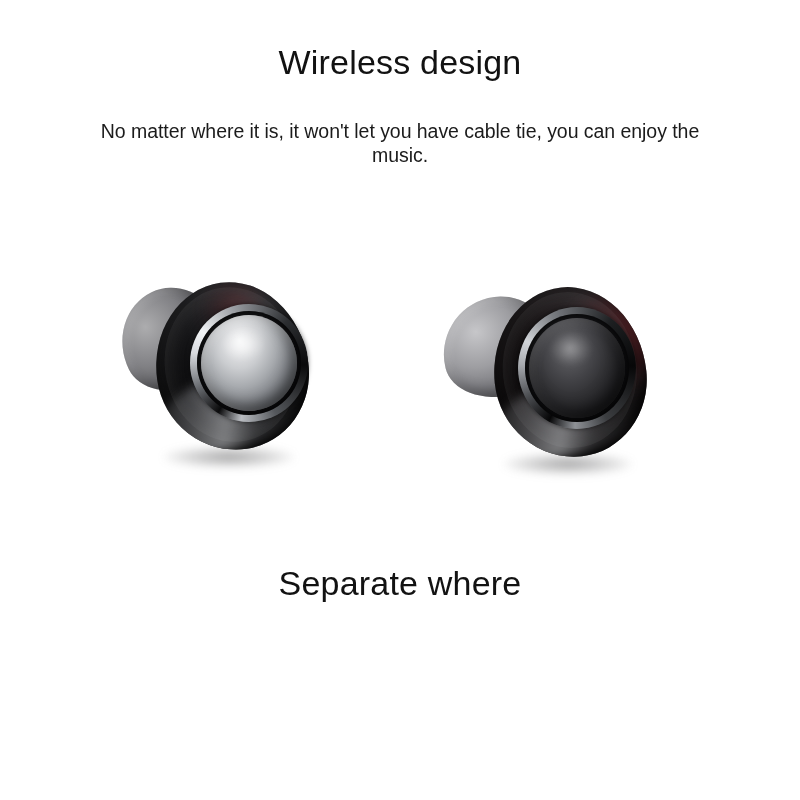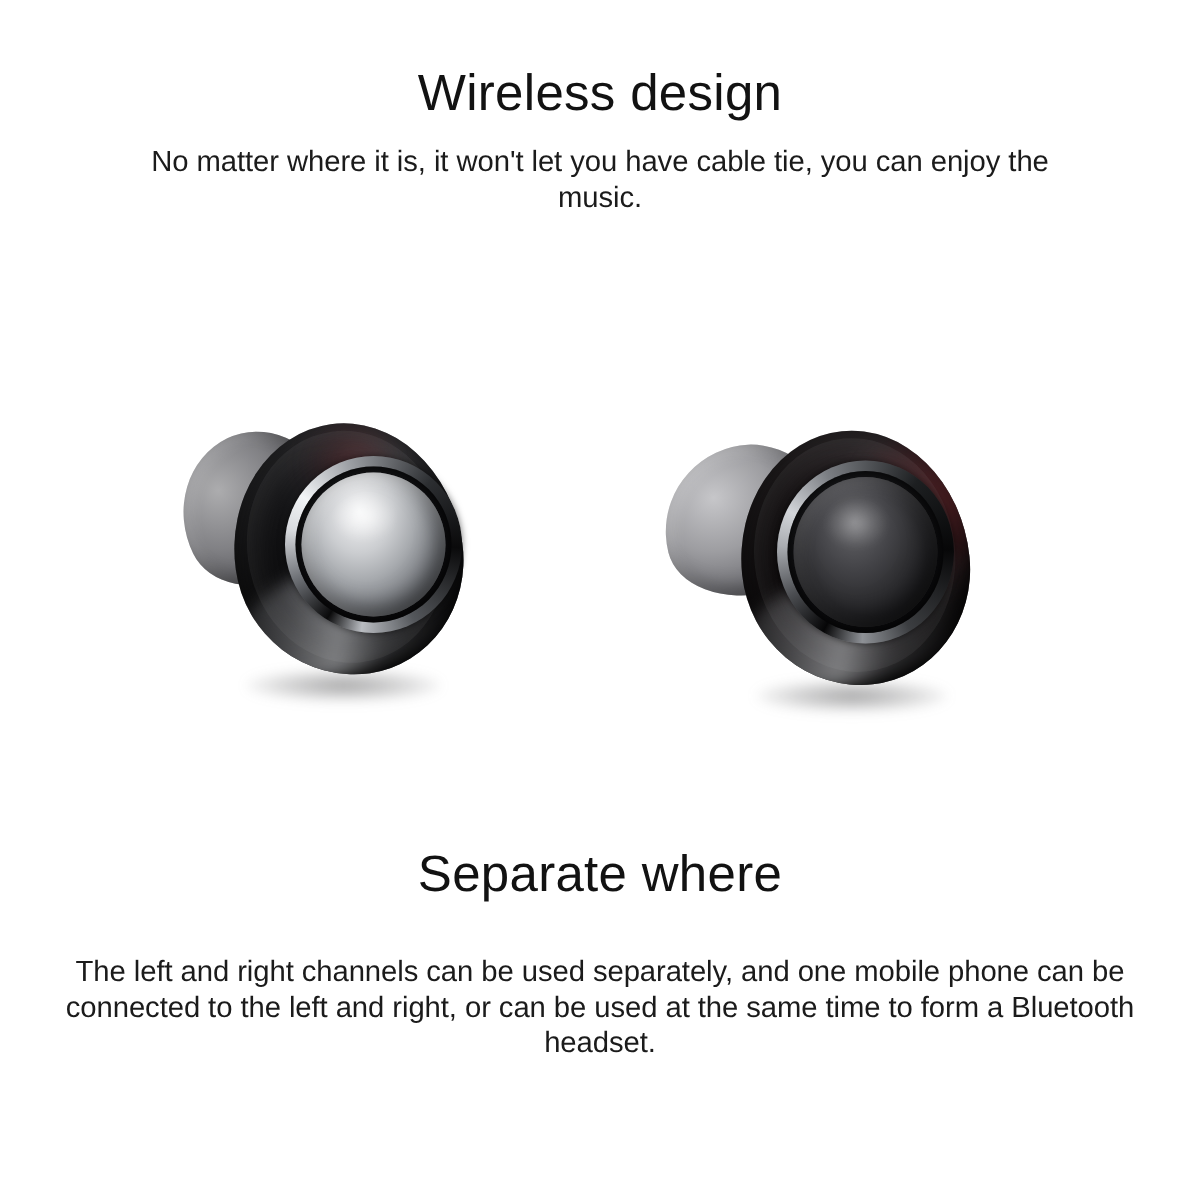--- a/index.html
+++ b/index.html
@@ -44,21 +44,21 @@
     letter-spacing: -0.05px;
   }
 
   .block-top {
     position: absolute;
     top: 44px;
     left: 0;
     width: 800px;
   }
   .block-top .section-body {
-    margin-top: 16px;
+    margin-top: 39px;
     padding: 0 72px;
   }
 
   .block-bottom {
     position: absolute;
     top: 565px;
     left: 0;
     width: 800px;
   }
   .block-bottom .section-body {
@@ -309,16 +309,15 @@
         <div class="faceplate">
           <div class="face-glint"></div>
         </div>
       </div>
     </div>
 
   </div>
 
   <div class="block-bottom">
     <h2 class="section-heading">Separate where</h2>
-    <p class="section-body">The left and right channels can be used separately, and one mobile phone can be connected to the left and right, or can be used at the same time to form a Bluetooth headset.</p>
   </div>
 
 </div>
 
 </body></html>

